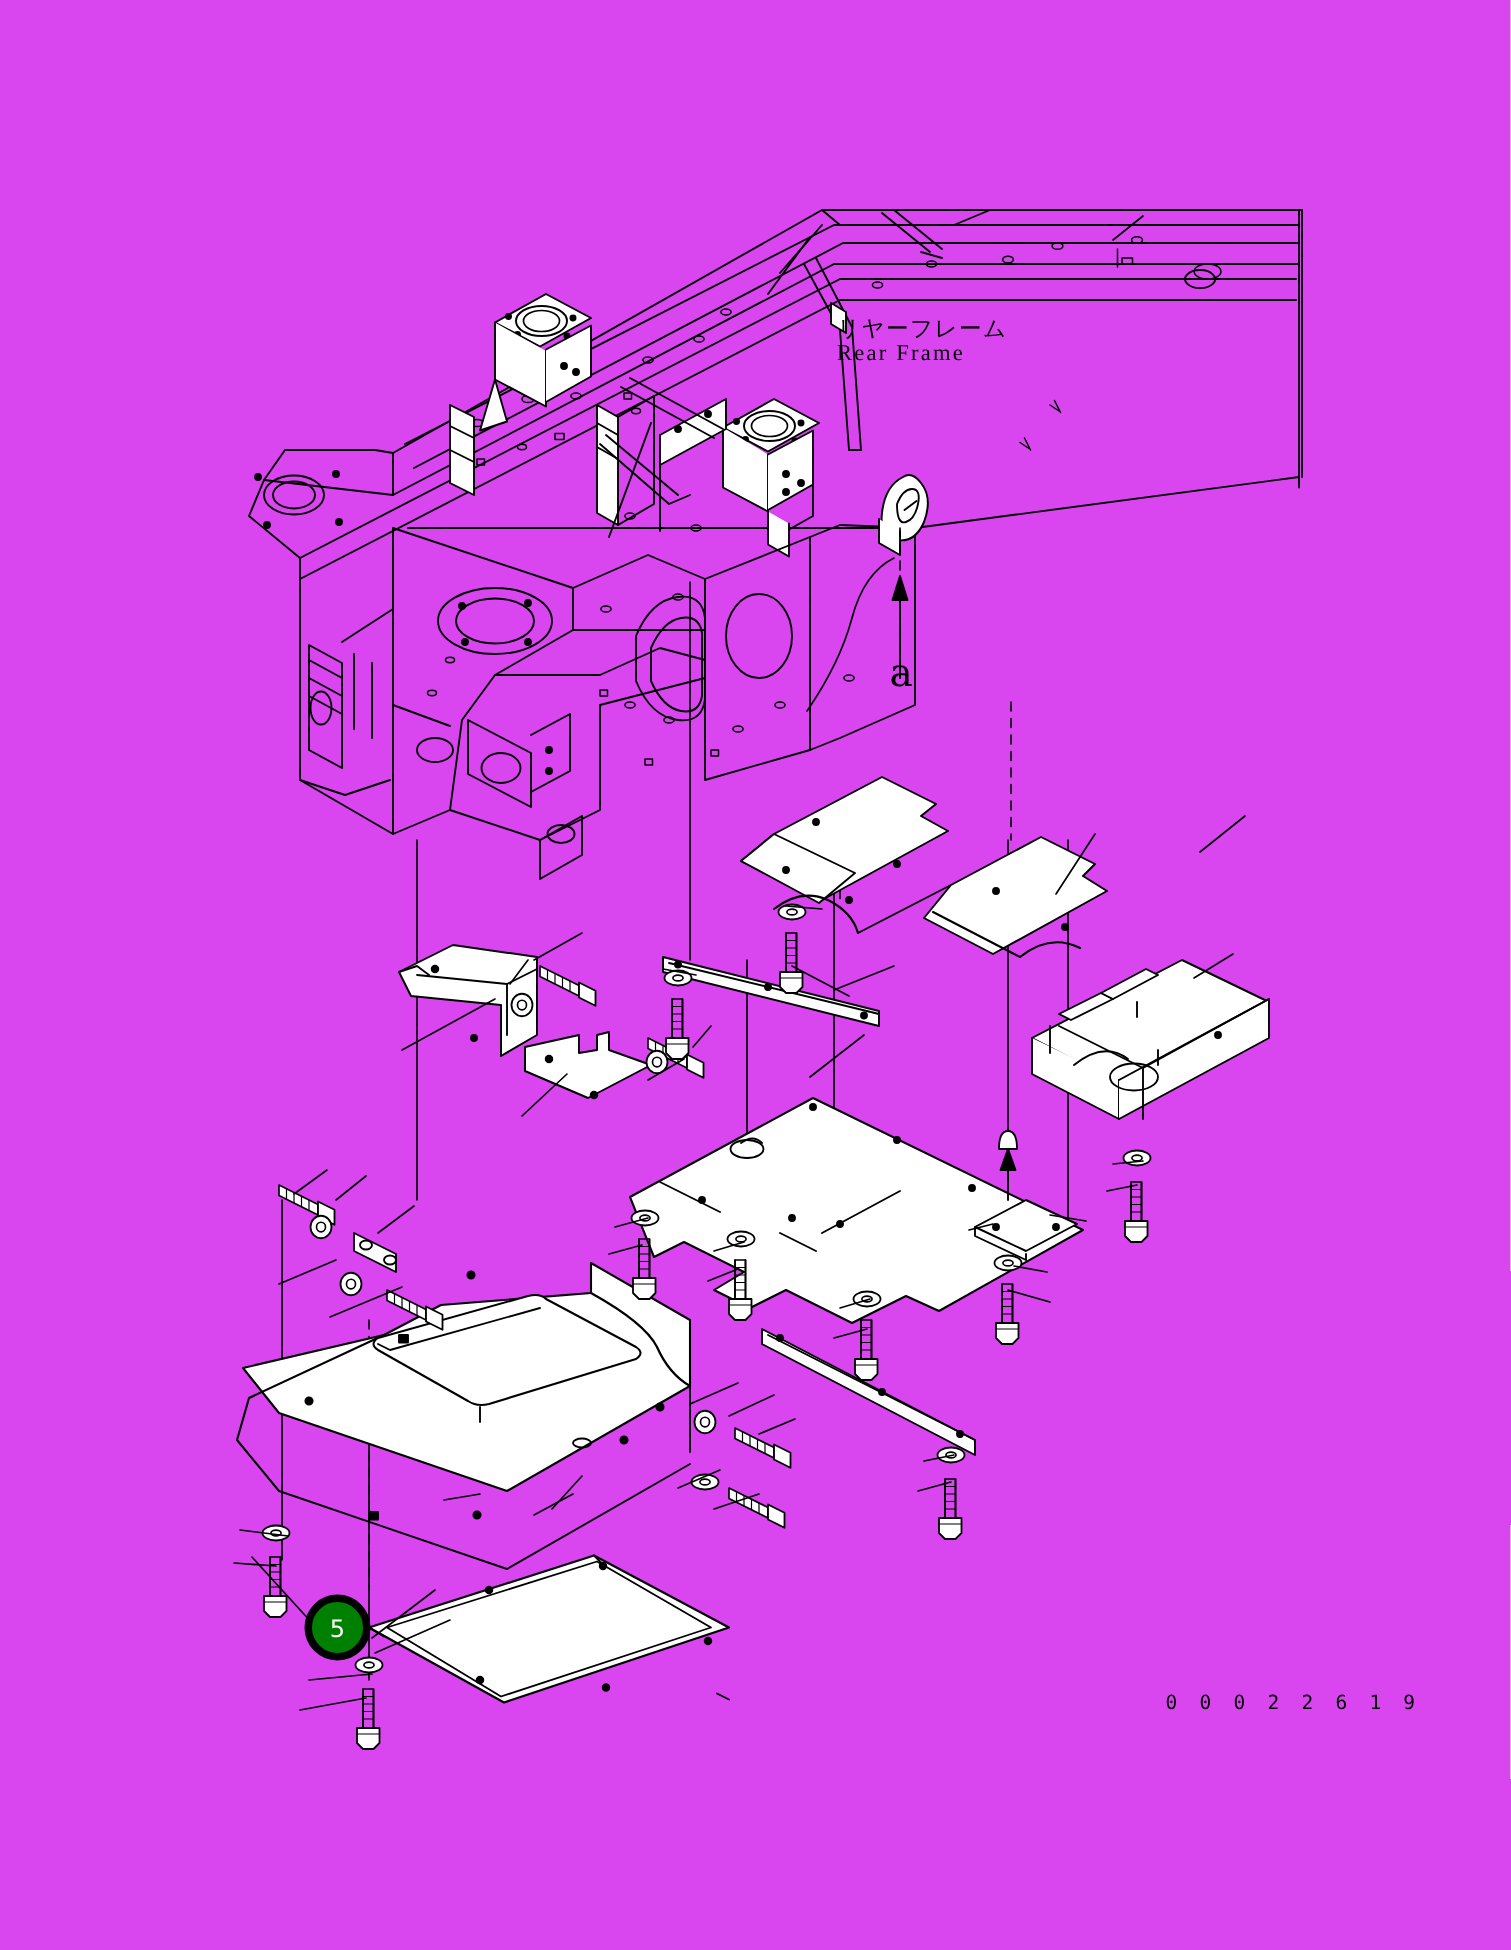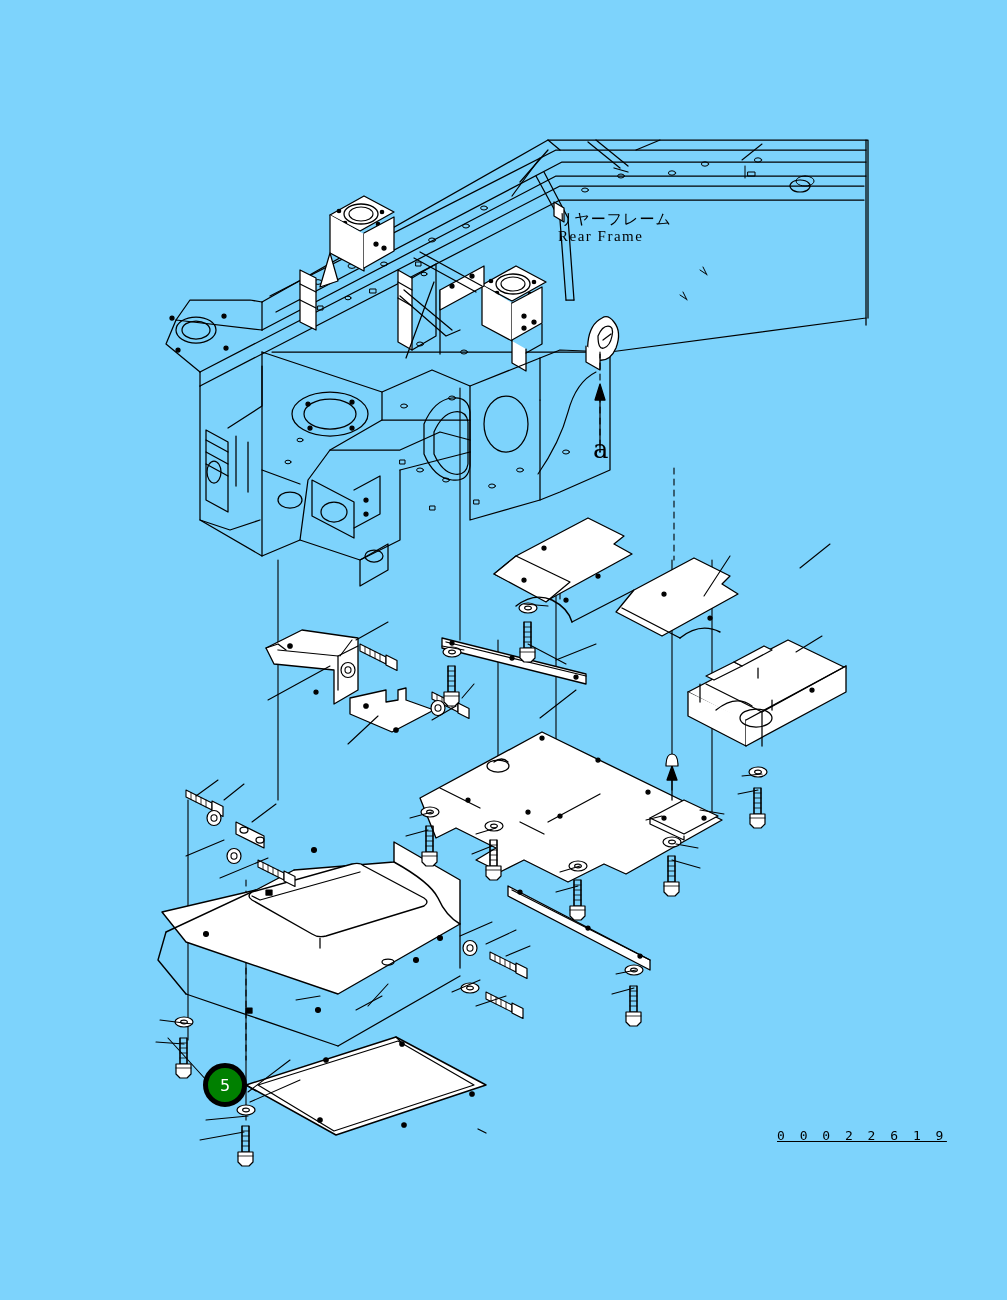--- a/index.html
+++ b/index.html
@@ -1,23 +1,23 @@
 <!DOCTYPE html>
 <html><head>
 <meta charset="utf-8">
 <style>
   html,body{margin:0;padding:0;background:#ffffff;}
   body{width:1007px;height:1300px;font-family:"Liberation Sans",sans-serif;}
-  #sheet{position:relative;width:1007px;height:1300px;background:#7dd3fc;overflow:hidden;}
+  #sheet{position:relative;width:1007px;height:1300px;background:#d946ef;overflow:hidden;}
   #art{position:absolute;left:0;top:0;width:1007px;height:1300px;}
   .txt{position:absolute;white-space:pre;color:#000;}
   #lbl-jp{left:558px;top:210px;font-family:"DejaVu Sans",sans-serif;font-size:15px;letter-spacing:1px;}
   #lbl-en{left:558px;top:228px;font-family:Liberation Serif, serif;font-size:15px;letter-spacing:1.5px;}
   #lbl-a{left:593px;top:434px;font-family:"DejaVu Serif","Liberation Serif",serif;font-size:26px;}
-  #lbl-dwg{left:777px;top:1128px;font-family:"DejaVu Sans Mono","Liberation Mono",monospace;font-size:13px;letter-spacing:3.5px;text-decoration:underline;}
+  #lbl-dwg{left:777px;top:1128px;font-family:"DejaVu Sans Mono","Liberation Mono",monospace;font-size:13px;letter-spacing:3.5px;}
   #callout-5{position:absolute;left:203px;top:1063px;width:44px;height:44px;border-radius:50%;
              background:#008000;border:5px solid #000;box-sizing:border-box;
              display:flex;align-items:center;justify-content:center;
              color:#fff;font-family:"DejaVu Sans",sans-serif;font-size:16px;}
 </style>
 </head>
 <body>
 
 <div id="sheet">
 

